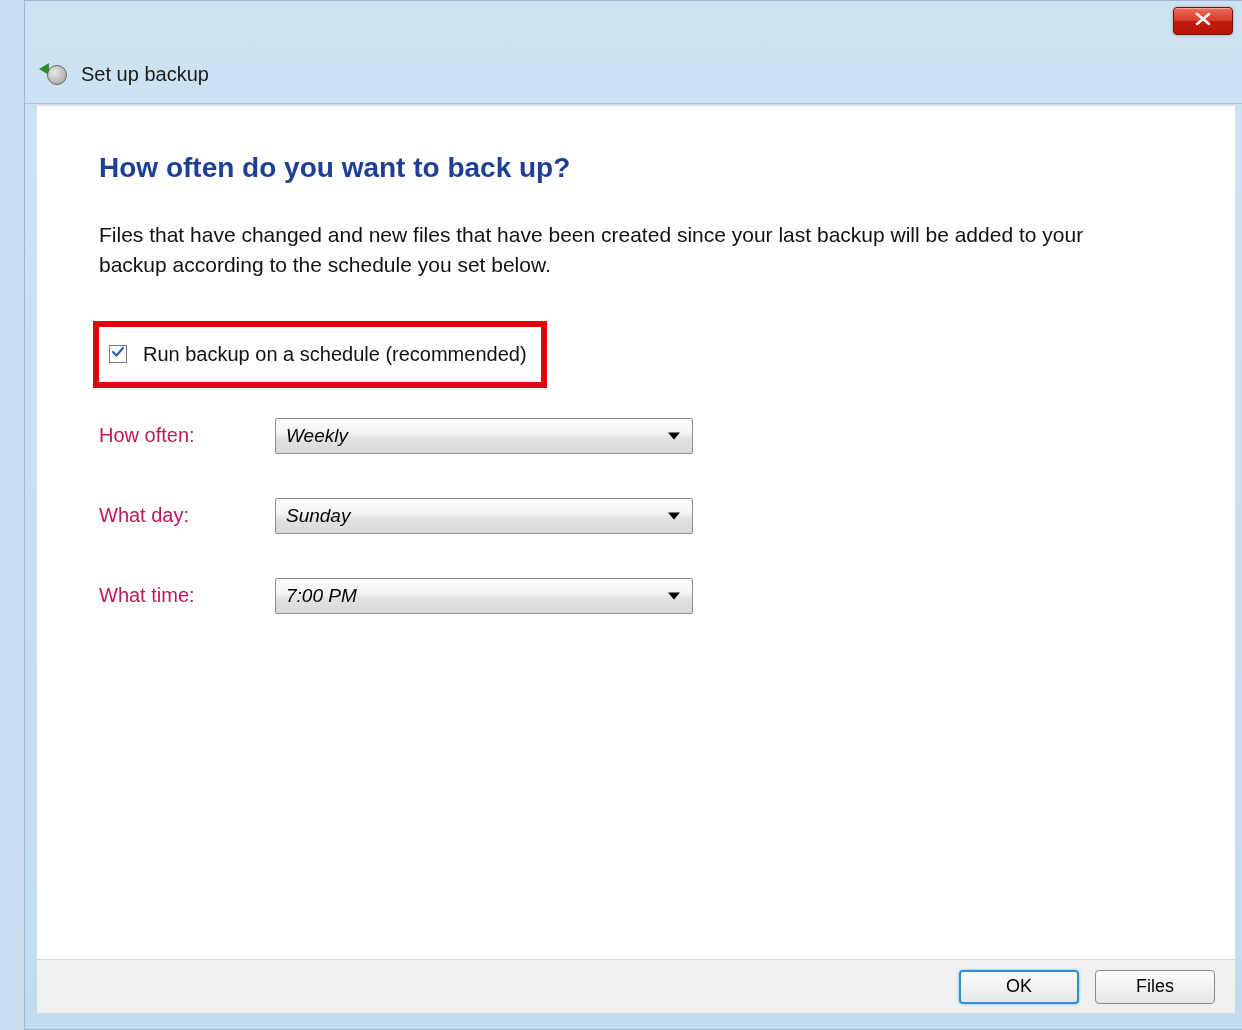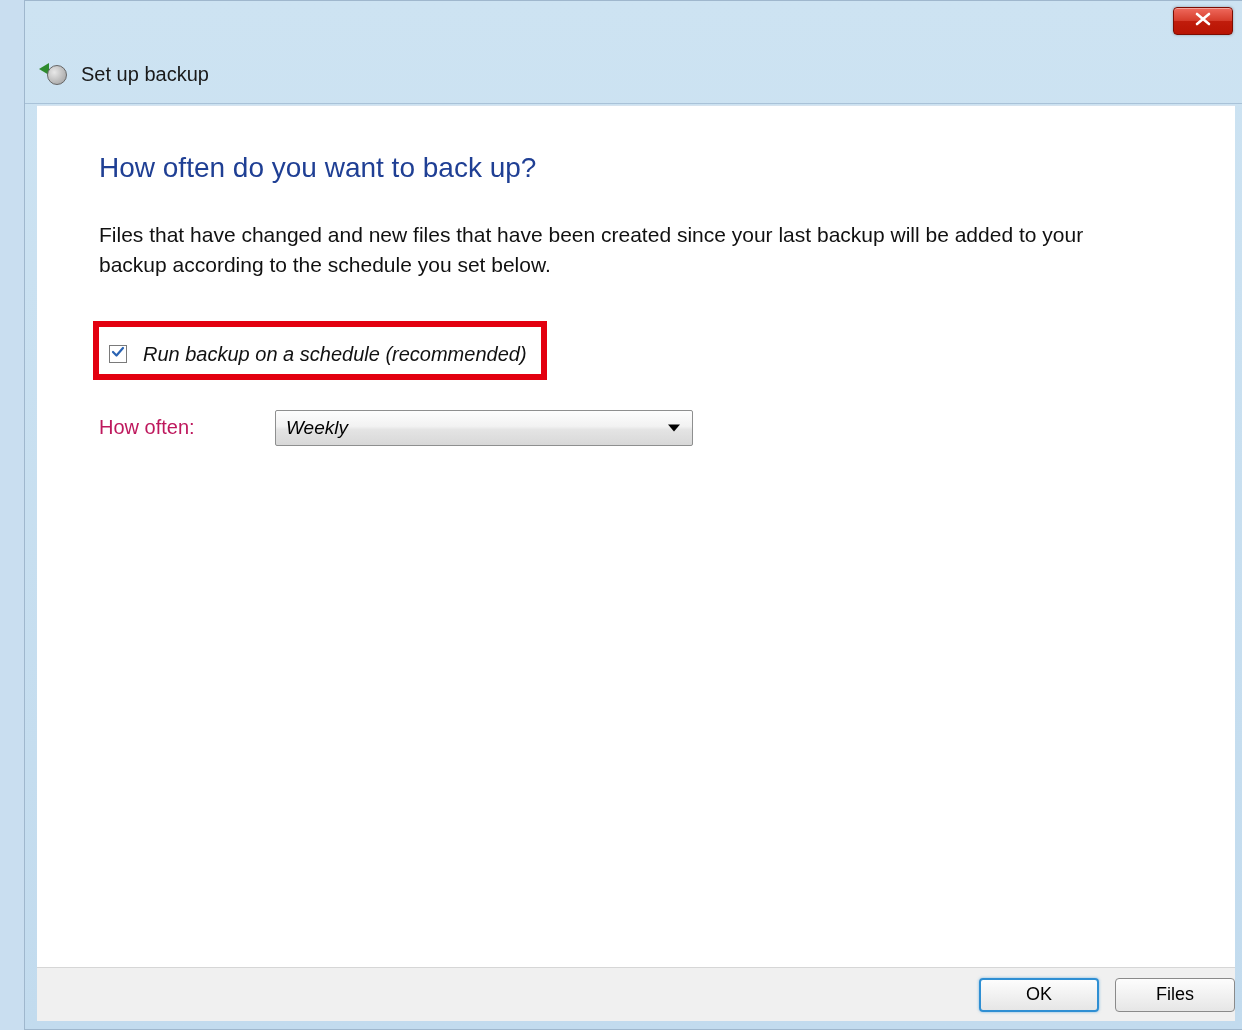--- a/index.html
+++ b/index.html
@@ -71,38 +71,37 @@
     top: 104px; left: 12px; right: 12px; bottom: 60px;
     background: #ffffff;
     border-top: 1px solid #d6e3ef;
   }
   .inner {
     padding: 46px 62px 0 62px;
   }
   .page-heading {
     font-size: 28px;
     color: #1f3f94;
-    font-weight: 400;
+    font-weight: 700;
     margin: 0 0 36px 0;
   }
   .description {
     font-size: 21px;
     color: #111;
     line-height: 1.45;
     margin: 0 0 40px 0;
     max-width: 1020px;
   }
   .highlight-box {
     border: 6px solid #e3000f;
-    padding: 16px 14px 8px 10px;
+    padding: 16px 14px 16px 10px;
     display: inline-flex;
     align-items: center;
     margin-bottom: 30px;
     margin-left: -6px;
-    font-style: italic;
   }
   .checkbox {
     width: 18px; height: 18px;
     border: 1px solid #7a7a7a;
     background: #fff;
     display: inline-flex;
     align-items: center; justify-content: center;
     margin-right: 16px;
     cursor: pointer;
   }
@@ -144,27 +143,28 @@
     transform: translateY(-50%);
     width: 0; height: 0;
     border-left: 6px solid transparent;
     border-right: 6px solid transparent;
     border-top: 7px solid #000;
   }
 
   
   .footer {
     position: absolute;
-    left: 12px; right: 12px; bottom: 8px;
+    left: 12px; right: 12px; bottom: 16px;
     height: 54px;
     background: #f0f0f0;
     border-top: 1px solid #d6d6d6;
     display: flex;
     align-items: center;
     justify-content: flex-end;
+    padding-right: 20px;
     gap: 16px;
   }
   .btn {
     min-width: 120px;
     height: 34px;
     border: 1px solid #8a8a8a;
     background: linear-gradient(to bottom, #fdfdfd, #e6e6e6);
     border-radius: 4px;
     font-size: 18px;
     color: #000;
@@ -216,21 +216,35 @@
       </div>
 
       <div class="form-row">
         <span class="form-label">How often:</span>
         <div class="dropdown">
           <span class="dropdown-value">Weekly</span>
           <span class="dropdown-arrow"></span>
         </div>
       </div>
 
-
+      <div class="form-row">
+        <span class="form-label">What day:</span>
+        <div class="dropdown">
+          <span class="dropdown-value">Sunday</span>
+          <span class="dropdown-arrow"></span>
+        </div>
+      </div>
+
+      <div class="form-row">
+        <span class="form-label">What time:</span>
+        <div class="dropdown">
+          <span class="dropdown-value">7:00 PM</span>
+          <span class="dropdown-arrow"></span>
+        </div>
+      </div>
     </div>
   </div>
 
   <div class="footer">
     <div class="btn primary">
       <span>OK</span>
     </div>
     <div class="btn">
       <span>Files</span>
     </div>

